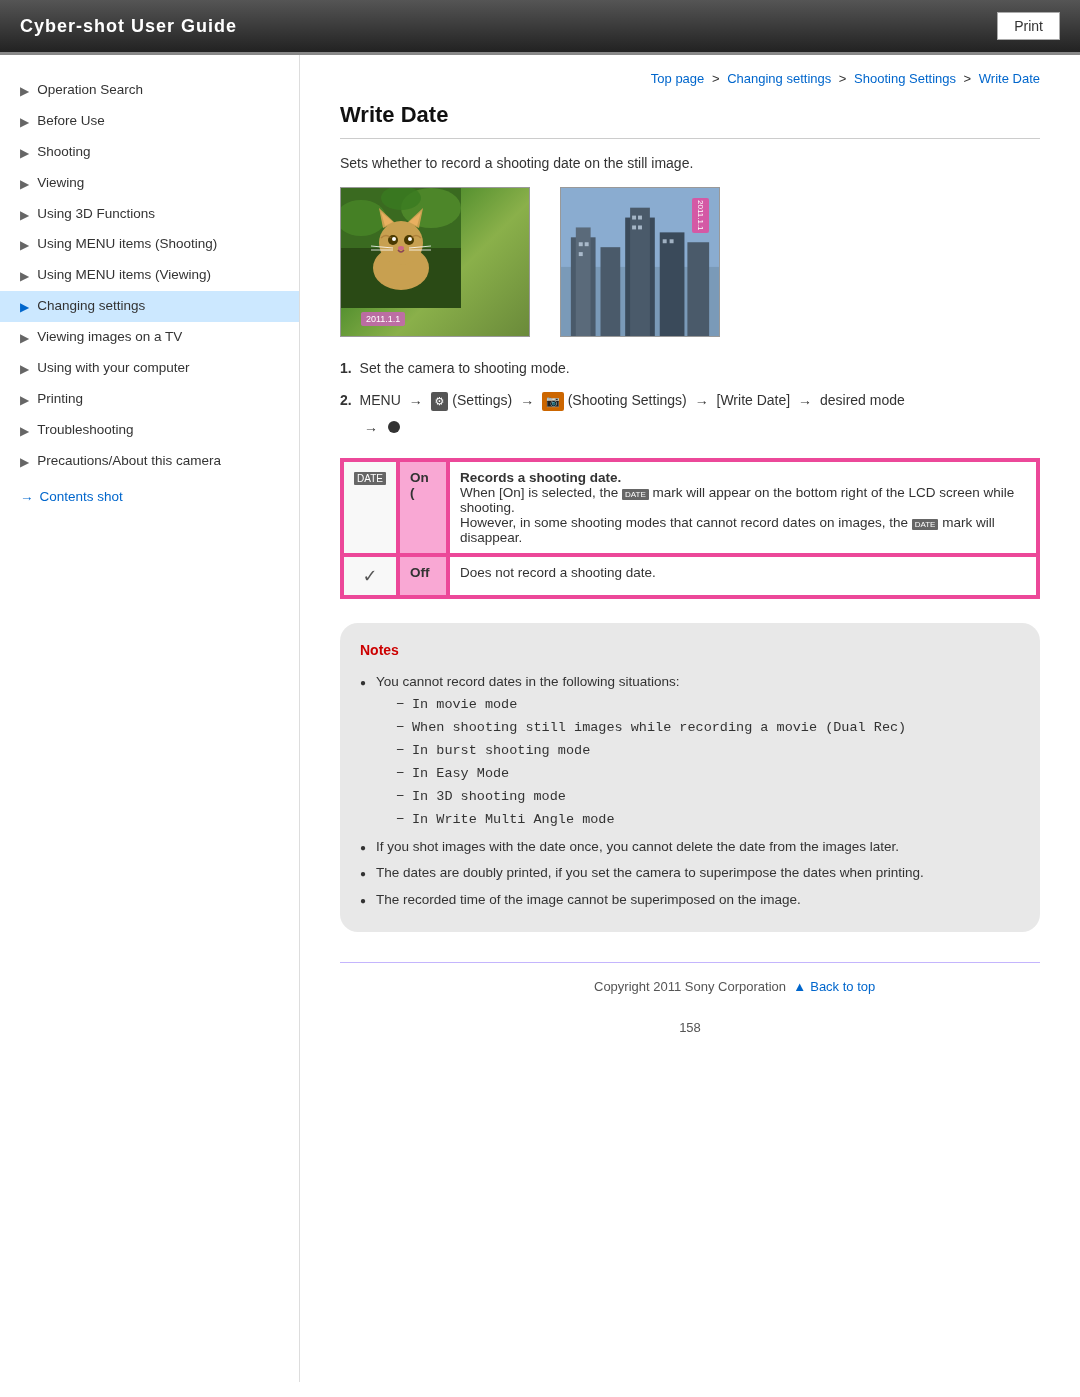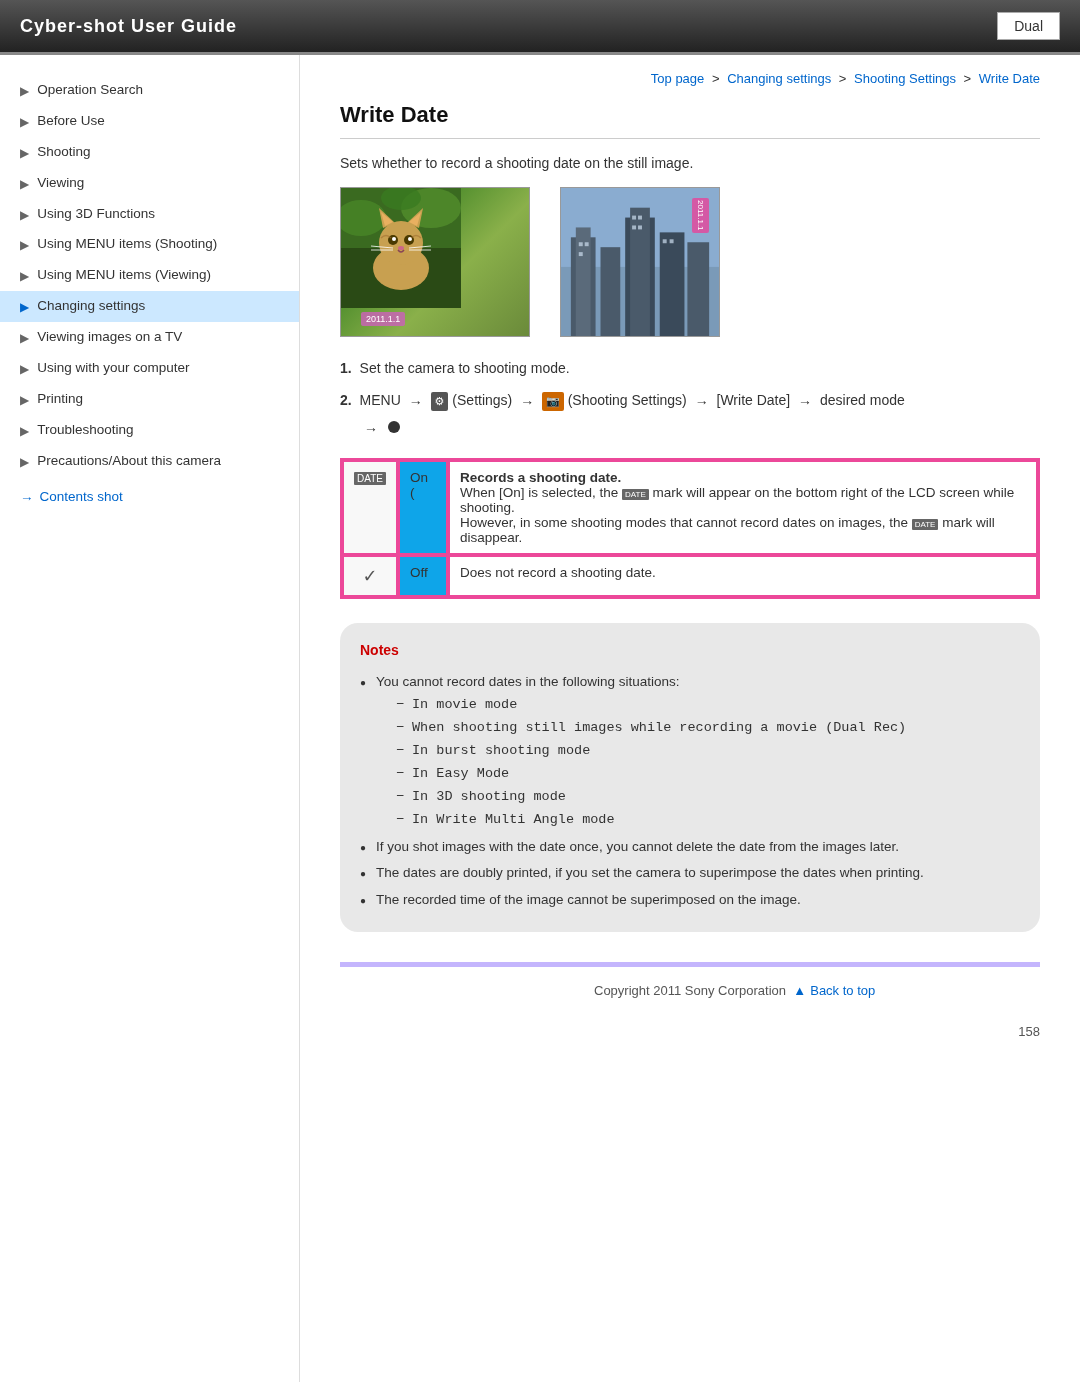--- a/index.html
+++ b/index.html
@@ -188,22 +188,22 @@
       padding: 8px 10px;
       vertical-align: top;
     }
     .settings-table .icon-cell {
       width: 48px;
       text-align: center;
       background: #f8f8f8;
     }
     .settings-table .label-cell {
       width: 50px;
-      background: #0ea5e9;
-      font-weight: normal;
+      background: #f9a8d4;
+      font-weight: bold;
     }
     .date-icon {
       font-size: 10px;
       background: #666;
       color: #fff;
       padding: 1px 3px;
       border-radius: 1px;
       display: inline-block;
     }
     .check-icon { font-size: 18px; color: #555; }
@@ -225,21 +225,21 @@
     }
     .notes-list { list-style: none; padding: 0; }
     .notes-list > li { padding-left: 16px; position: relative; margin-bottom: 4px; }
     .notes-list > li::before { content: "●"; position: absolute; left: 0; font-size: 10px; top: 3px; }
     .sub-list { list-style: none; padding-left: 20px; }
     .sub-list li { position: relative; padding-left: 16px; font-family: Liberation Mono, monospace; }
     .sub-list li::before { content: "−"; position: absolute; left: 0; }
 
     
     .footer-area {
-      border-top: 5px solid #c4b5fd;
+      border-top: 1px solid #c4b5fd;
       padding: 16px 40px;
       display: flex;
       justify-content: space-between;
       align-items: center;
     }
     .back-to-top {
       color: #0066cc;
       font-size: 13px;
       cursor: pointer;
       text-decoration: none;
@@ -247,35 +247,35 @@
       align-items: center;
       gap: 4px;
     }
     .copyright {
       text-align: center;
       font-size: 13px;
       color: #555;
       flex: 1;
     }
     .page-number {
-      text-align: right;
+      text-align: center;
       font-size: 13px;
       color: #555;
       padding: 10px 0 20px 0;
     }
 
     
     .cat-svg { width: 120px; height: 120px; }
   </style>
 </head>
 <body>
 
 <div class="header">
   <span class="header-title">Cyber-shot User Guide</span>
-  <button class="print-button">Dual</button>
+  <button class="print-button">Print</button>
 </div>
 
 <div class="main-layout">
 
   <div class="sidebar">
     <div class="sidebar-item">
       <span class="arrow">▶</span>
       <span>Operation Search</span>
     </div>
     <div class="sidebar-item">

